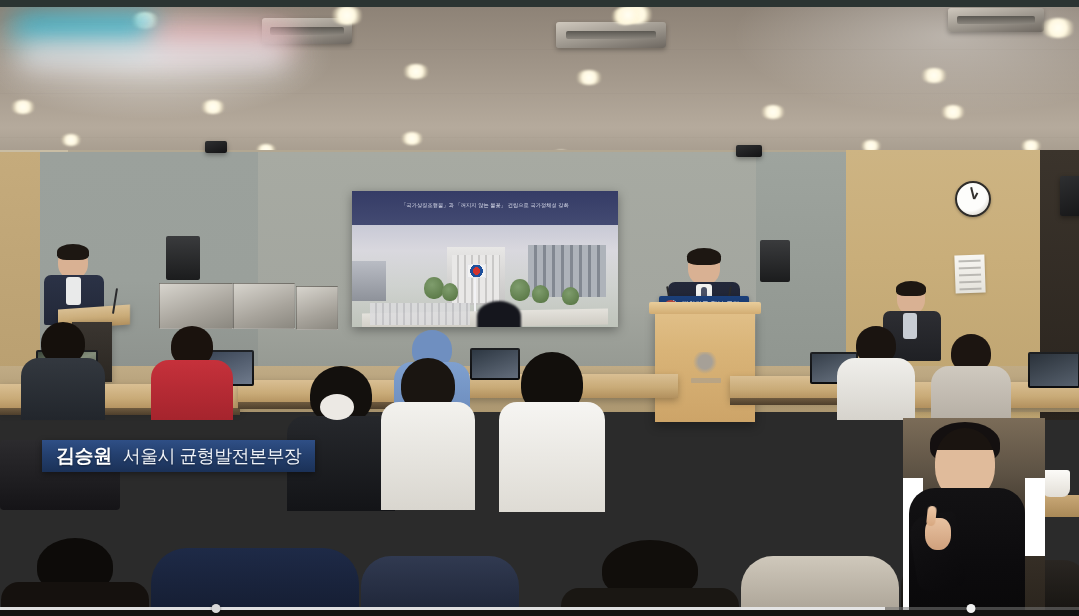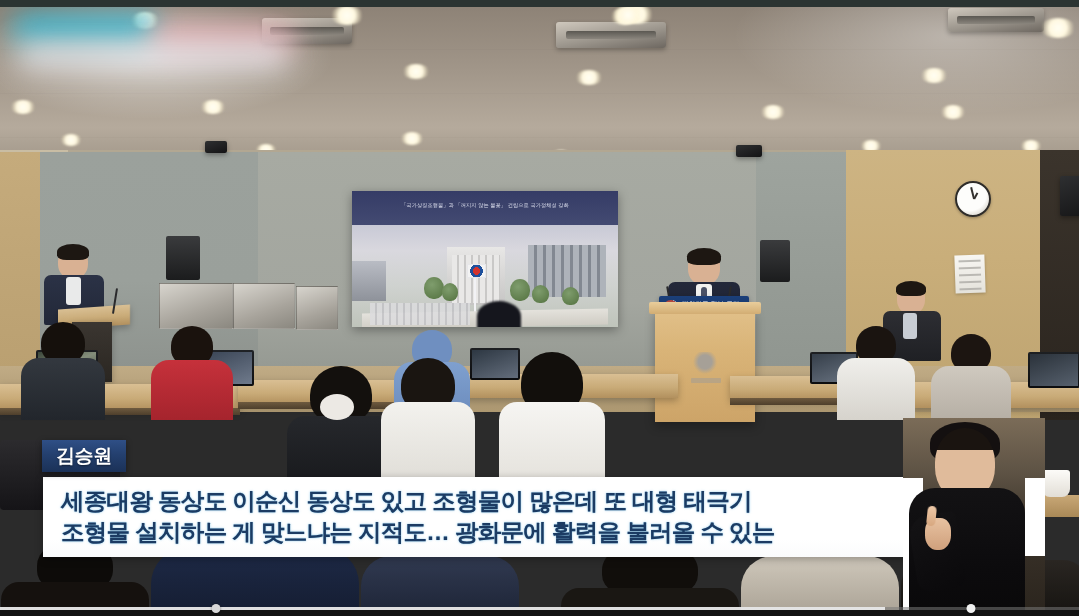--- a/index.html
+++ b/index.html
@@ -703,26 +703,23 @@
 
     <div class="side-cup"></div>
     <div class="side-desk"></div>
 
     <div class="letterbox-top"></div>
   </div>
 
 
   <div class="name-banner">
     <span class="nb-name">김승원</span>
+    <span class="nb-title">서울시 균형발전본부장</span>
   </div>
 
-  <div class="subtitle-box">
-    <div class="line">세종대왕 동상도 이순신 동상도 있고 조형물이 많은데 또 대형 태극기</div>
-    <div class="line">조형물 설치하는 게 맞느냐는 지적도… 광화문에 활력을 불러올 수 있는</div>
-  </div>
 
   <div class="signer">
     <div class="bg"></div>
     <div class="s-white-l"></div>
     <div class="s-white-r"></div>
     <div class="s-hair"></div>
     <div class="s-head"></div>
     <div class="s-collar"></div>
     <div class="s-body"></div>
     <div class="s-arm"></div>

